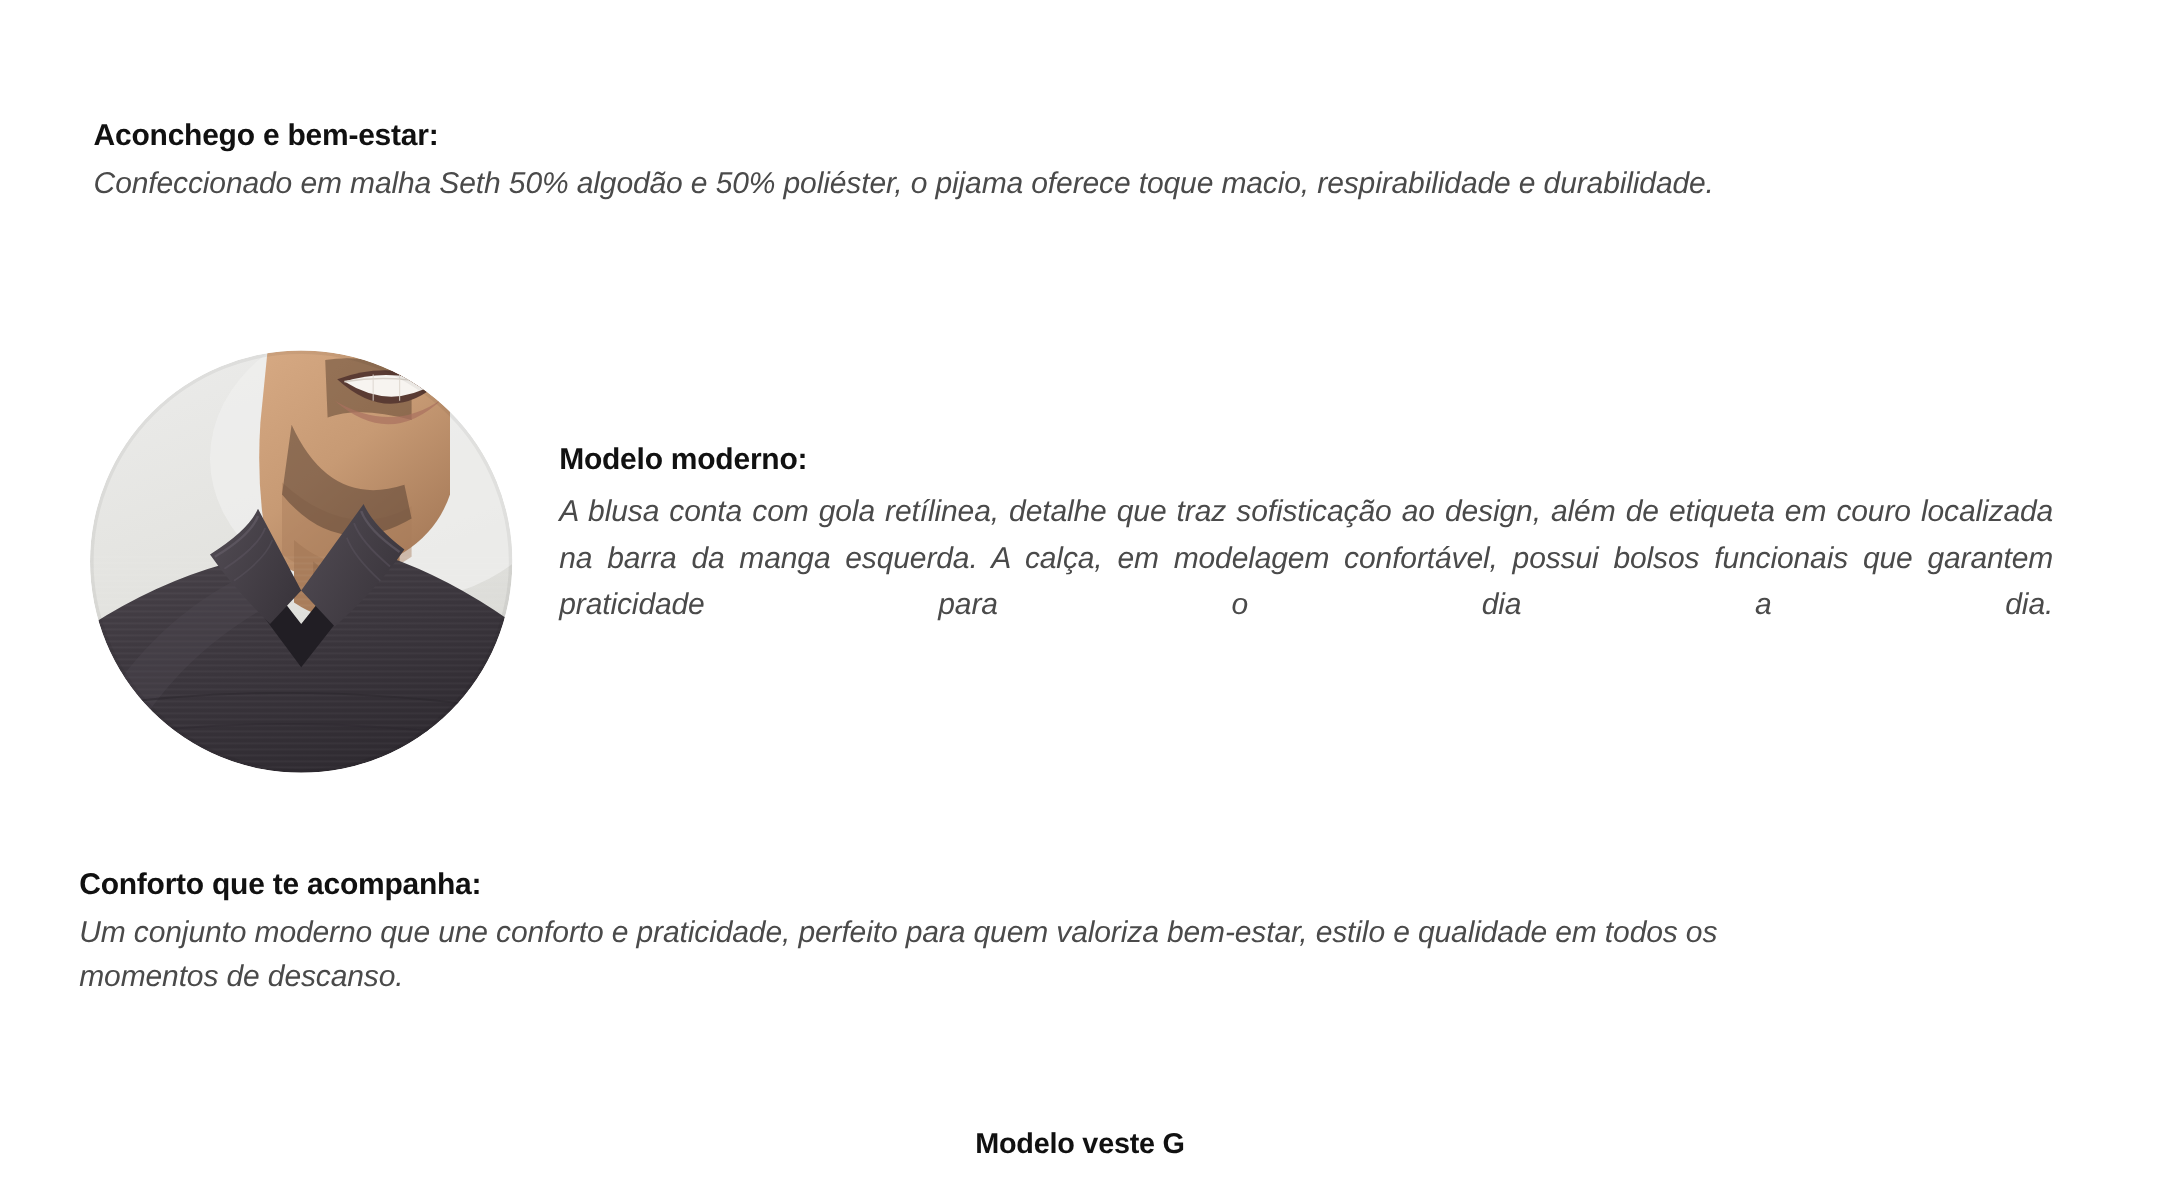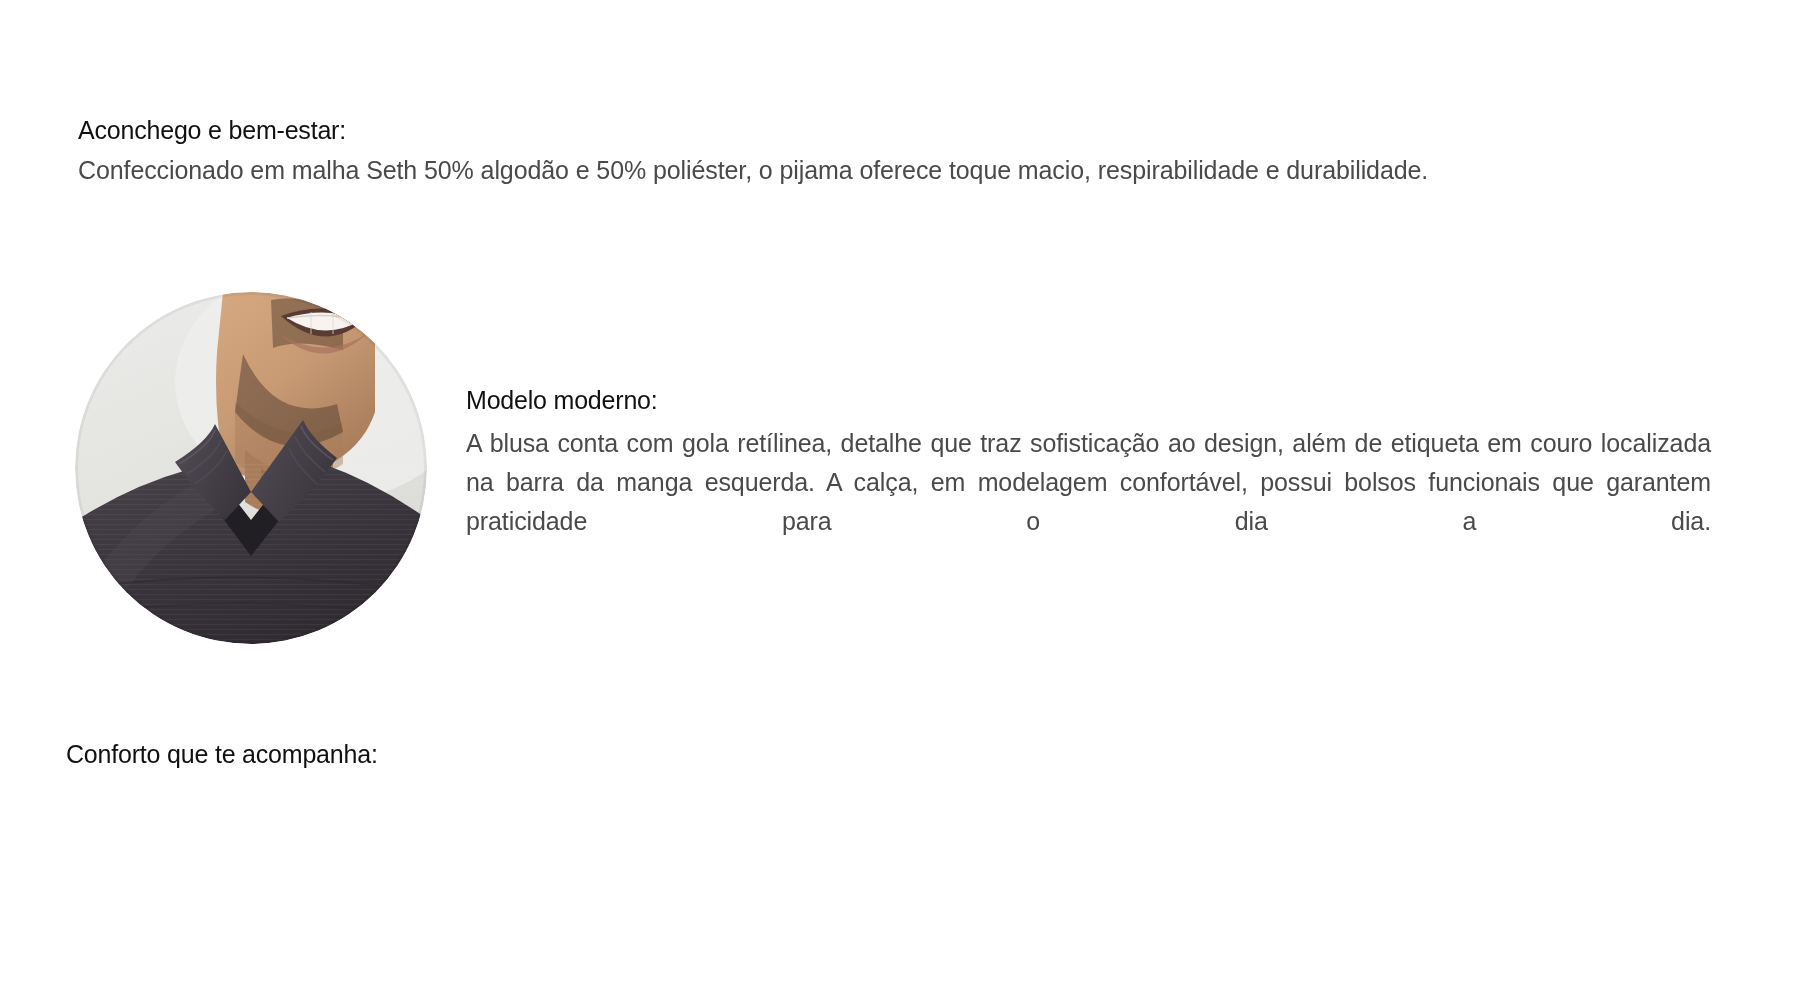--- a/index.html
+++ b/index.html
@@ -26,34 +26,35 @@
   
   .sec-comfort {
     position: absolute;
     left: 78px;
     top: 98px;
     width: 1420px;
   }
 
   .heading {
     font-size: 25px;
-    font-weight: 400;
+    font-weight: 700;
     color: #111111;
     letter-spacing: -0.2px;
     line-height: 1.25;
-    margin: 17px 0 6px 0;
+    margin: 0 0 6px 0;
   }
 
   .body-text {
     font-size: 25px;
     font-weight: 300;
     color: #4a4a4a;
     line-height: 1.48;
     letter-spacing: -0.1px;
     margin: 0;
+    font-style: italic;
   }
 
   
   .photo-wrap {
     position: absolute;
     left: 75px;
     top: 292px;
     width: 352px;
     height: 352px;
     border-radius: 50%;
@@ -199,16 +200,18 @@
     </svg>
   </div>
 
   <div class="sec-design">
     <div class="heading">Modelo moderno:</div>
     <div class="body-text">A blusa conta com gola retílinea, detalhe que traz sofisticação ao design, além de etiqueta em couro localizada na barra da manga esquerda. A calça, em modelagem confortável, possui bolsos funcionais que garantem praticidade para o dia a dia.</div>
   </div>
 
   <div class="sec-closing">
     <div class="heading">Conforto que te acompanha:</div>
-  </div>
-
+    <div class="body-text">Um conjunto moderno que une conforto e praticidade, perfeito para quem valoriza bem-estar, estilo e qualidade em todos os momentos de descanso.</div>
+  </div>
+
+  <div class="footer-note">Modelo veste G</div>
 
 </div>
 
 </body></html>

